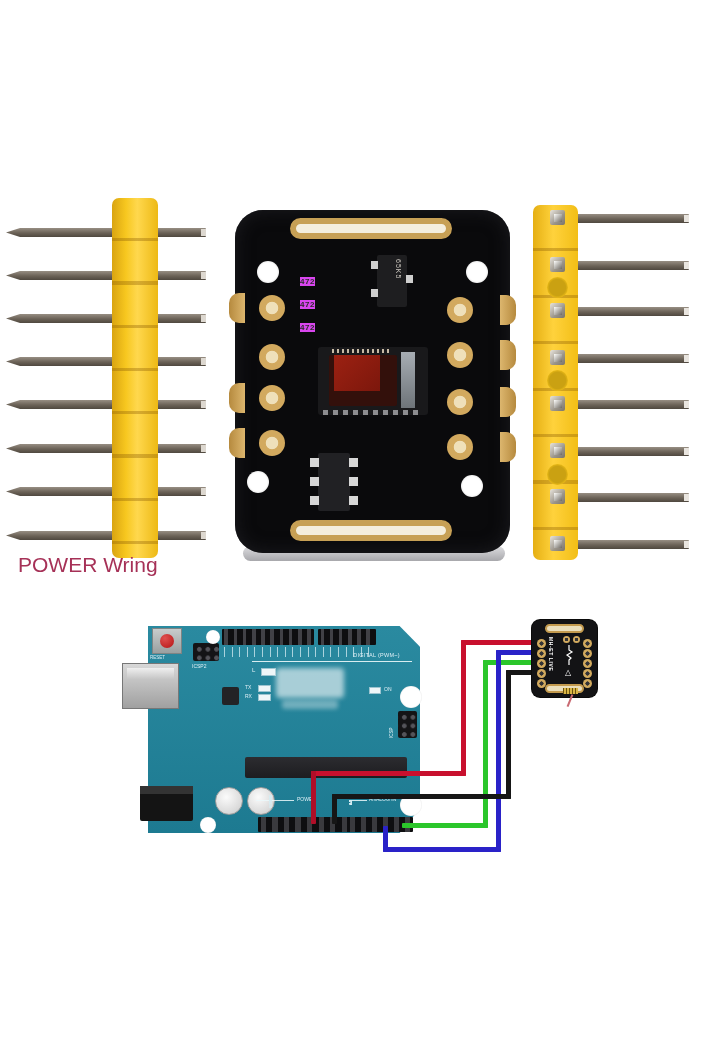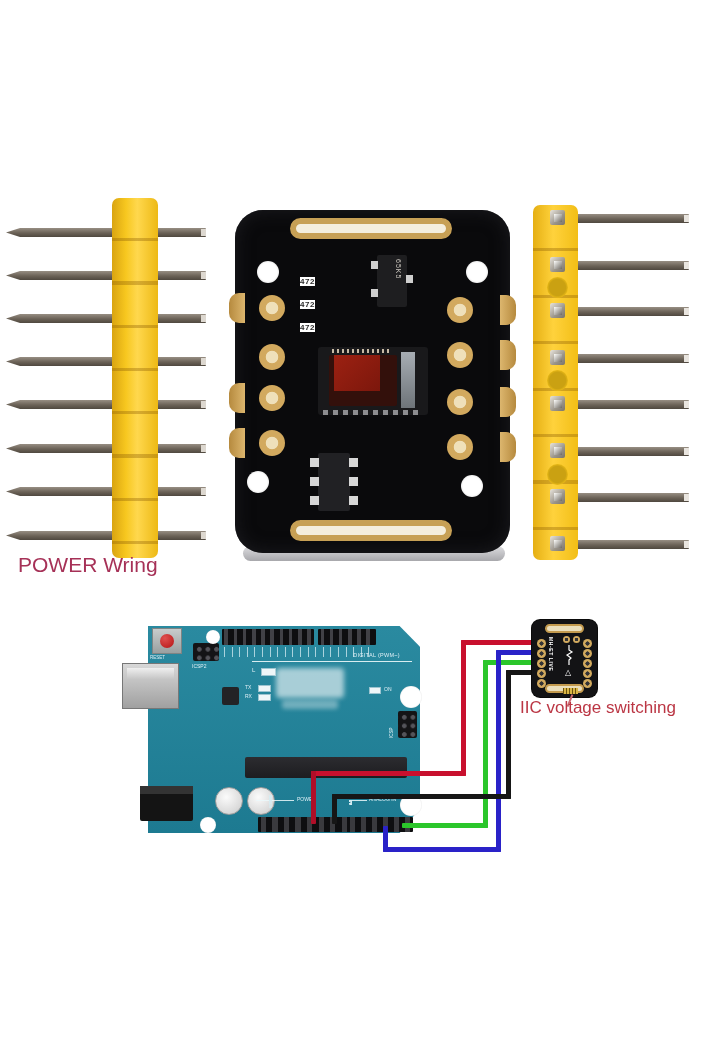--- a/index.html
+++ b/index.html
@@ -38,21 +38,21 @@
   .oval{left:55px;width:162px;height:21px;border:6px solid #c7a055;border-radius:12px;
        background:#f4eedd;}
   .whole{border-radius:50%;background:radial-gradient(circle,#ffffff 0 58%,#ececec 72%,#d2d2d2 100%);}
   .gpad{width:26px;height:26px;border-radius:50%;
        background:radial-gradient(circle,#efe0ba 0 32%,#d2a95e 36% 74%,#98712f 100%);}
   .ctab{width:16px;height:30px;background:linear-gradient(90deg,#b68a3e,#dcb66e);}
   .ctab.l{left:-6px;border-radius:10px 0 0 10px;}
   .ctab.r{left:265px;border-radius:0 10px 10px 0;background:linear-gradient(90deg,#dcb66e,#b68a3e);}
   .r472{left:65px;width:48px;height:19px;display:flex;}
   .r472 .cap{position:relative;flex:0 0 8px;background:linear-gradient(180deg,#f0f0f0,#9d9d9d);}
-  .r472 .mid{position:relative;flex:1;background:#ffffff;color:#2b2b2b;font-size:8px;font-weight:bold;
+  .r472 .mid{position:relative;flex:1;background:#d946ef;color:#2b2b2b;font-size:8px;font-weight:bold;
        display:flex;align-items:center;justify-content:center;letter-spacing:.5px;}
   .bcap{display:flex;}
   .bcap .cap{position:relative;flex:0 0 9px;background:linear-gradient(180deg,#f2f2f2,#9a9a9a);}
   .bcap .mid{position:relative;flex:1;background:#7d4f27;}
   #sot23{left:142px;top:45px;width:30px;height:52px;background:#1e1e20;border-radius:2px;}
   #sot23 .lead{background:#cfcfcf;width:7px;height:8px;}
   #sot23 .mark{left:5px;top:4px;width:20px;height:44px;color:#cfcac2;font-size:7px;
        writing-mode:vertical-rl;letter-spacing:1px;}
   #chip{left:83px;top:137px;width:110px;height:68px;background:#19191b;border-radius:3px;}
   #chip .win{left:11px;top:8px;width:68px;height:51px;background:#33100b;border-radius:2px;}
@@ -351,15 +351,14 @@
     <div class="spad" style="left:31px;top:16px;width:7px;height:7px"></div>
     <div class="spad" style="left:41px;top:16px;width:7px;height:7px"></div>
     <div id="sbrand">MH-ET LIVE</div>
     <svg style="left:31px;top:24px" width="12" height="24" viewBox="0 0 12 24">
       <path d="M6 1 v5 l3 2 -5 3 4 3 -2 2 v5" stroke="#fff" stroke-width="1.2" fill="none"></path>
     </svg>
     <div id="stri">△</div>
     <div id="stag"></div>
   </div>
   <div id="pointer"></div>
-  <div id="cap-iic">IIC voltage switching</div>
 
 </div>
 
 </body></html>

